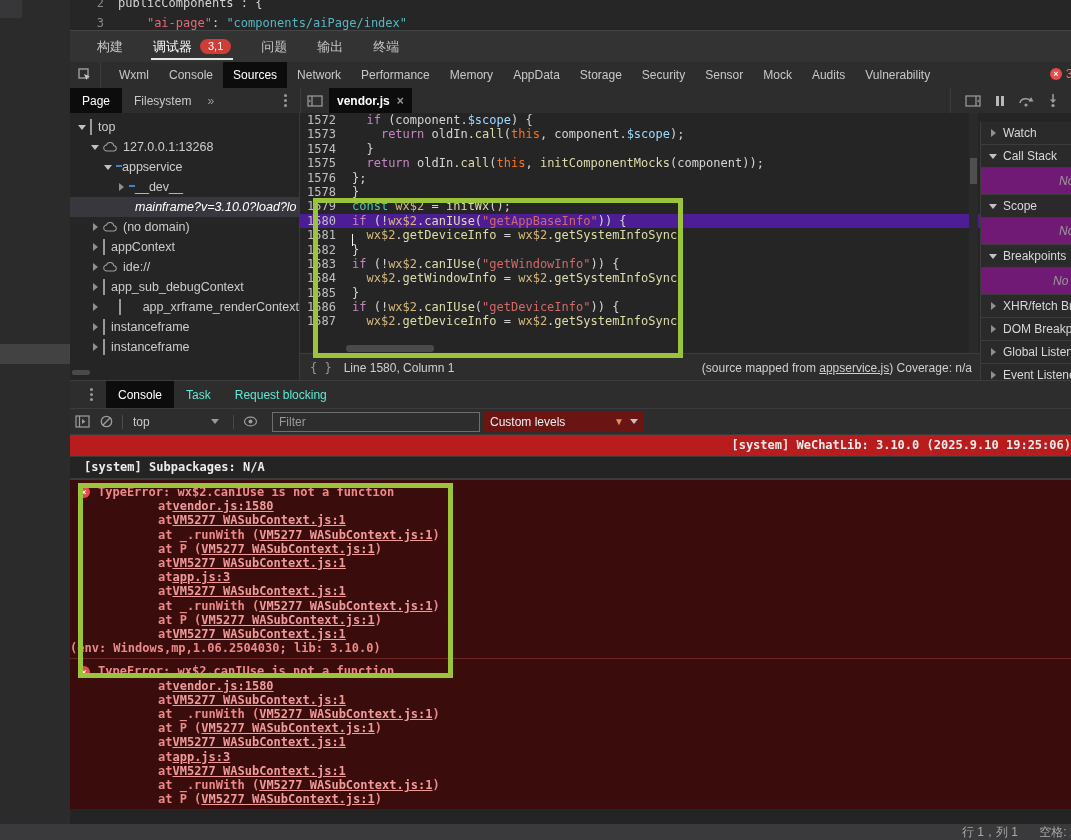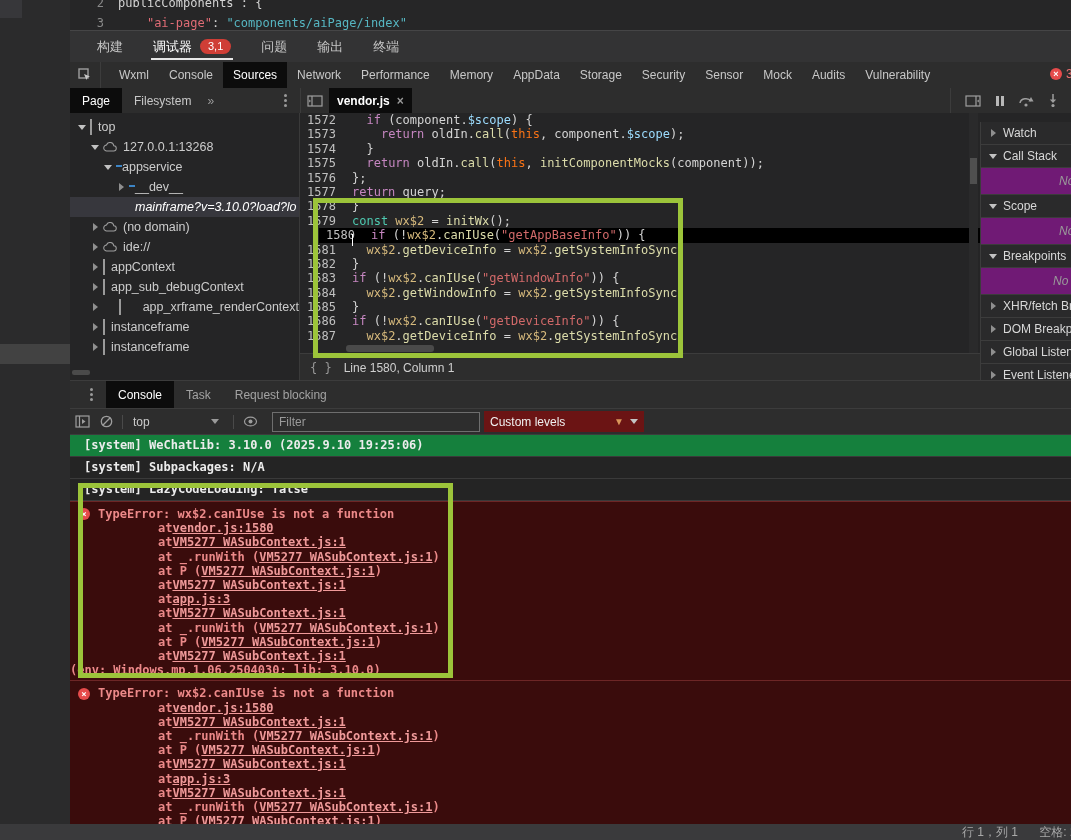--- a/index.html
+++ b/index.html
@@ -69,21 +69,21 @@
   .ic-frame{width:11px;height:9px;border:1.4px solid #9a9a9a;}
   .ic-cloud{width:14px;height:10px;}
   .ic-folder{width:13px;height:9px;background:#3d85c6;position:relative;margin-top:2px;}
   .ic-folder::before{content:"";position:absolute;left:0;top:-2px;width:6px;height:2px;background:#3d85c6;}
   .ic-file{width:9px;height:11px;background:#9a9a9a;clip-path:polygon(0 0,70% 0,100% 30%,100% 100%,0 100%);}
   #tree-hscroll{left:72px;top:370px;width:18px;height:5px;background:#4a4a4a;border-radius:2px;}
 
   
   #code-editor{left:300px;top:113px;width:680px;height:240px;background:#252526;overflow:hidden;}
   .code-row{display:flex;height:14.4px;line-height:14.4px;font-size:12px;white-space:pre;}
-  .code-row.current{background:#000000;margin-left:19px;}
+  .code-row.current{background:#4c1d95;}
   .cgutter{width:36px;flex:0 0 36px;text-align:right;padding-right:10px;color:#c0c0c0;}
   .ccode{padding-left:6px;}
   .c-k{color:#c586c0}.c-kc{color:#4ec9b0}.c-kb{color:#f97316}.c-f{color:#dcdcaa}
   .c-s{color:#d16969}.c-v{color:#d4d4d4}.c-vb{color:#9cdcfe}.c-p{color:#d4d4d4}.c-w{color:#d7ba7d}
   .c-key{color:#e06c75}.c-str2{color:#56b6c2}
   #caret{left:352px;top:234px;width:1px;height:12px;background:#ffffff;}
   #v-scroll{left:969px;top:113px;width:9px;height:240px;background:#2a2a2b;}
   #v-thumb{left:970px;top:158px;width:7px;height:26px;background:#4f4f4f;}
   #h-scroll-piece{left:346px;top:345px;width:88px;height:7px;background:#4a4a4a;border-radius:3px;}
 
@@ -99,40 +99,40 @@
   
   #editor-statusbar{left:300px;top:353px;width:680px;height:27px;background:#2d2d2d;
                     border-top:1px solid #3c3c3c;display:flex;align-items:center;font-size:12px;color:#cfcfcf;}
   #braces-icon{color:#9a9a9a;font-size:12px;margin:0 12px 0 10px;}
   #statusbar-right{margin-left:auto;margin-right:8px;color:#cfcfcf;}
   .linkish{text-decoration:underline;cursor:pointer;}
 
   
   #console-panel{left:70px;top:380px;width:1001px;height:444px;background:#242424;border-top:1px solid #3c3c3c;}
   #console-tabs{height:27px;background:#2d2d2d;display:flex;align-items:stretch;border-bottom:1px solid #3c3c3c;}
-  .ctab{font-size:12px;color:#a3a3a3;display:flex;align-items:center;padding:0 12px;cursor:default;}
+  .ctab{font-size:12px;color:#5eead4;display:flex;align-items:center;padding:0 12px;cursor:default;}
   .ctab.active{background:#0c0c0c;color:#fff;}
   #console-toolbar{height:25px;background:#2d2d2d;display:flex;align-items:center;border-bottom:1px solid #3c3c3c;}
   .tbtn{display:flex;align-items:center;justify-content:center;width:24px;height:100%;}
   .tdivider{width:1px;height:14px;background:#4a4a4a;margin:0 4px;}
   #ctx-select{display:flex;align-items:center;color:#cccccc;font-size:12px;width:96px;padding-left:6px;}
   #ctx-select .dd{margin-left:auto;margin-right:10px;}
   .dd{width:0;height:0;border-left:4px solid transparent;border-right:4px solid transparent;border-top:5px solid #9a9a9a;}
   #filter-input{width:194px;height:16px;background:transparent;border:1px solid #6e6e6e;color:#d4d4d4;
                 font-size:12px;padding:1px 6px;outline:none;margin-left:10px;}
   #filter-input::placeholder{color:#9a9a9a;}
   #custom-levels{margin-left:4px;width:148px;height:21px;background:#6b1414;display:flex;align-items:center;
                  color:#f0f0f0;font-size:12px;padding:0 6px;}
   #custom-levels .funnel{margin-left:auto;color:#d9965a;font-size:10px;}
   #custom-levels .dd{border-top-color:#c4c4c4;margin-left:6px;}
 
   #console-messages{overflow:hidden;height:391px;}
   .sys-row{height:21px;line-height:21px;border-bottom:1px solid #3a3a3a;color:#ececec;font-size:12px;
            font-weight:bold;padding-left:14px;white-space:nowrap;}
-  .sys-row.first{background:#15803d;}
+  .sys-row.first{background:#b91c1c;text-align:right;}
   .err-block{background:#3a0c0c;border-top:1px solid #6d2626;padding:5px 0 3px 0;}
   .err-line{font-size:12px;line-height:14.2px;color:#ec8989;font-weight:bold;white-space:nowrap;display:flex;align-items:center;}
   .err-line .msg{margin-left:8px;}
   .err-icon{margin-left:8px;flex:0 0 12px;}
   .stack-line{padding-left:88px;}
   .env-line{text-align:center;}
   .stk-link{color:#f09a9a;text-decoration:underline;cursor:pointer;}
 
   
   #bottom-statusbar{left:0;top:824px;width:1071px;height:16px;background:#3a3a3c;display:flex;
@@ -322,33 +322,33 @@
           <svg class="ic-cloud" viewBox="0 0 16 11">
             <path d="M4.5 10 h7.5 a3 3 0 0 0 .3-6 a4.3 4.3 0 0 0-8.3-.8 A3.4 3.4 0 0 0 4.5 10 Z" fill="none" stroke="#9e9e9e" stroke-width="1.2"></path>
           </svg>
         </span>
         <span>(no domain)</span>
       </div>
       <div class="tree-row" style="padding-left: 19px;">
         <span class="tw">
           <i class="arr-right"></i>
         </span>
+        <span class="ticon"><i class="ic-frame"></i></span>
+        <span>appContext</span>
+      </div>
+      <div class="tree-row" style="padding-left: 19px;">
+        <span class="tw">
+          <i class="arr-right"></i>
+        </span>
         <span class="ticon">
           <svg class="ic-cloud" viewBox="0 0 16 11">
             <path d="M4.5 10 h7.5 a3 3 0 0 0 .3-6 a4.3 4.3 0 0 0-8.3-.8 A3.4 3.4 0 0 0 4.5 10 Z" fill="none" stroke="#9e9e9e" stroke-width="1.2"></path>
           </svg>
         </span>
         <span>ide://</span>
-      </div>
-      <div class="tree-row" style="padding-left: 19px;">
-        <span class="tw">
-          <i class="arr-right"></i>
-        </span>
-        <span class="ticon"><i class="ic-frame"></i></span>
-        <span>appContext</span>
       </div>
       <div class="tree-row" style="padding-left: 19px;">
         <span class="tw">
           <i class="arr-right"></i>
         </span>
         <span class="ticon"><i class="ic-frame"></i></span>
         <span>app_sub_debugContext</span>
       </div>
       <div class="tree-row" style="padding-left: 19px; justify-content: space-between;">
         <span class="tw">
@@ -373,21 +373,20 @@
       </div>
     </div>
   <div class="abs" id="tree-hscroll"></div>
 
   <div class="abs mono" id="code-editor">
       <div class="code-row"><span class="cgutter">1572</span><span class="ccode"><span>  </span><span class="c-k">if</span><span class="c-p"> (</span><span class="c-v">component</span><span class="c-p">.</span><span class="c-vb">$scope</span><span class="c-p">) {</span></span></div>
       <div class="code-row"><span class="cgutter">1573</span><span class="ccode"><span>    </span><span class="c-k">return</span><span> </span><span class="c-v">oldIn</span><span class="c-p">.</span><span class="c-f">call</span><span class="c-p">(</span><span class="c-kb">this</span><span class="c-p">, </span><span class="c-v">component</span><span class="c-p">.</span><span class="c-vb">$scope</span><span class="c-p">);</span></span></div>
       <div class="code-row"><span class="cgutter">1574</span><span class="ccode"><span class="c-p">  }</span></span></div>
       <div class="code-row"><span class="cgutter">1575</span><span class="ccode"><span>  </span><span class="c-k">return</span><span> </span><span class="c-v">oldIn</span><span class="c-p">.</span><span class="c-f">call</span><span class="c-p">(</span><span class="c-kb">this</span><span class="c-p">, </span><span class="c-f">initComponentMocks</span><span class="c-p">(</span><span class="c-v">component</span><span class="c-p">));</span></span></div>
       <div class="code-row"><span class="cgutter">1576</span><span class="ccode"><span class="c-p">};</span></span></div>
-      <div class="code-row"><span class="cgutter">1577</span><span class="ccode"><span class="c-k">return</span><span> </span><span class="c-v">query</span><span class="c-p">;</span></span></div>
       <div class="code-row"><span class="cgutter">1578</span><span class="ccode"><span class="c-p">}</span></span></div>
       <div class="code-row"><span class="cgutter">1579</span><span class="ccode"><span class="c-kc">const</span><span> </span><span class="c-w">wx$2</span><span class="c-p"> = </span><span class="c-f">initWx</span><span class="c-p">();</span></span></div>
       <div class="code-row current"><span class="cgutter">1580</span><span class="ccode"><span class="c-k">if</span><span class="c-p"> (!</span><span class="c-w">wx$2</span><span class="c-p">.</span><span class="c-f">canIUse</span><span class="c-p">(</span><span class="c-s">"getAppBaseInfo"</span><span class="c-p">)) {</span></span></div>
       <div class="code-row"><span class="cgutter">1581</span><span class="ccode"><span>  </span><span class="c-w">wx$2</span><span class="c-p">.</span><span class="c-f">getDeviceInfo</span><span class="c-p"> = </span><span class="c-w">wx$2</span><span class="c-p">.</span><span class="c-f">getSystemInfoSync</span><span class="c-p">;</span></span></div>
       <div class="code-row"><span class="cgutter">1582</span><span class="ccode"><span class="c-p">}</span></span></div>
       <div class="code-row"><span class="cgutter">1583</span><span class="ccode"><span class="c-k">if</span><span class="c-p"> (!</span><span class="c-w">wx$2</span><span class="c-p">.</span><span class="c-f">canIUse</span><span class="c-p">(</span><span class="c-s">"getWindowInfo"</span><span class="c-p">)) {</span></span></div>
       <div class="code-row"><span class="cgutter">1584</span><span class="ccode"><span>  </span><span class="c-w">wx$2</span><span class="c-p">.</span><span class="c-f">getWindowInfo</span><span class="c-p"> = </span><span class="c-w">wx$2</span><span class="c-p">.</span><span class="c-f">getSystemInfoSync</span><span class="c-p">;</span></span></div>
       <div class="code-row"><span class="cgutter">1585</span><span class="ccode"><span class="c-p">}</span></span></div>
       <div class="code-row"><span class="cgutter">1586</span><span class="ccode"><span class="c-k">if</span><span class="c-p"> (!</span><span class="c-w">wx$2</span><span class="c-p">.</span><span class="c-f">canIUse</span><span class="c-p">(</span><span class="c-s">"getDeviceInfo"</span><span class="c-p">)) {</span></span></div>
       <div class="code-row"><span class="cgutter">1587</span><span class="ccode"><span>  </span><span class="c-w">wx$2</span><span class="c-p">.</span><span class="c-f">getDeviceInfo</span><span class="c-p"> = </span><span class="c-w">wx$2</span><span class="c-p">.</span><span class="c-f">getSystemInfoSync</span><span class="c-p">;</span></span></div>
@@ -453,20 +452,24 @@
         <span class="tw">
           <i class="arr-right"></i>
         </span>
         <span>Event Listener Breakpoints</span>
       </div>
     </div>
 
   <div class="abs" id="editor-statusbar">
     <span id="braces-icon" class="mono">{ }</span>
     <span>Line 1580, Column 1</span>
+    <span id="statusbar-right">
+      <span>(source mapped from </span><span class="linkish">appservice.js</span><span>) </span>
+      <span>Coverage: n/a</span>
+    </span>
   </div>
 
   <div class="abs" id="console-panel">
     <div id="console-tabs">
       <div class="vdots" style="margin:0 6px 0 12px">
           <i></i>
           <i></i>
           <i></i>
         </div>
       <div id="console-tab-list" style="display:flex;align-items:stretch">
@@ -504,21 +507,20 @@
       <input id="filter-input" placeholder="Filter" style="">
       <div id="custom-levels">
         <span>Custom levels</span>
         <span class="funnel">▼</span>
         <span class="dd"></span>
       </div>
     </div>
     <div id="console-messages" class="mono">
         <div class="sys-row first">[system] WeChatLib: 3.10.0 (2025.9.10 19:25:06)</div>
         <div class="sys-row">[system] Subpackages: N/A</div>
-        <div class="sys-row">[system] LazyCodeLoading: false</div>
         <div class="err-block">
           <div class="err-line">
             <span class="err-dot err-icon">×</span>
             <span class="msg">TypeError: wx$2.canIUse is not a function</span>
           </div>
           <div class="err-line stack-line">
             <span>at </span>
             <span class="stk-link">vendor.js:1580</span>
           </div>
           <div class="err-line stack-line">

